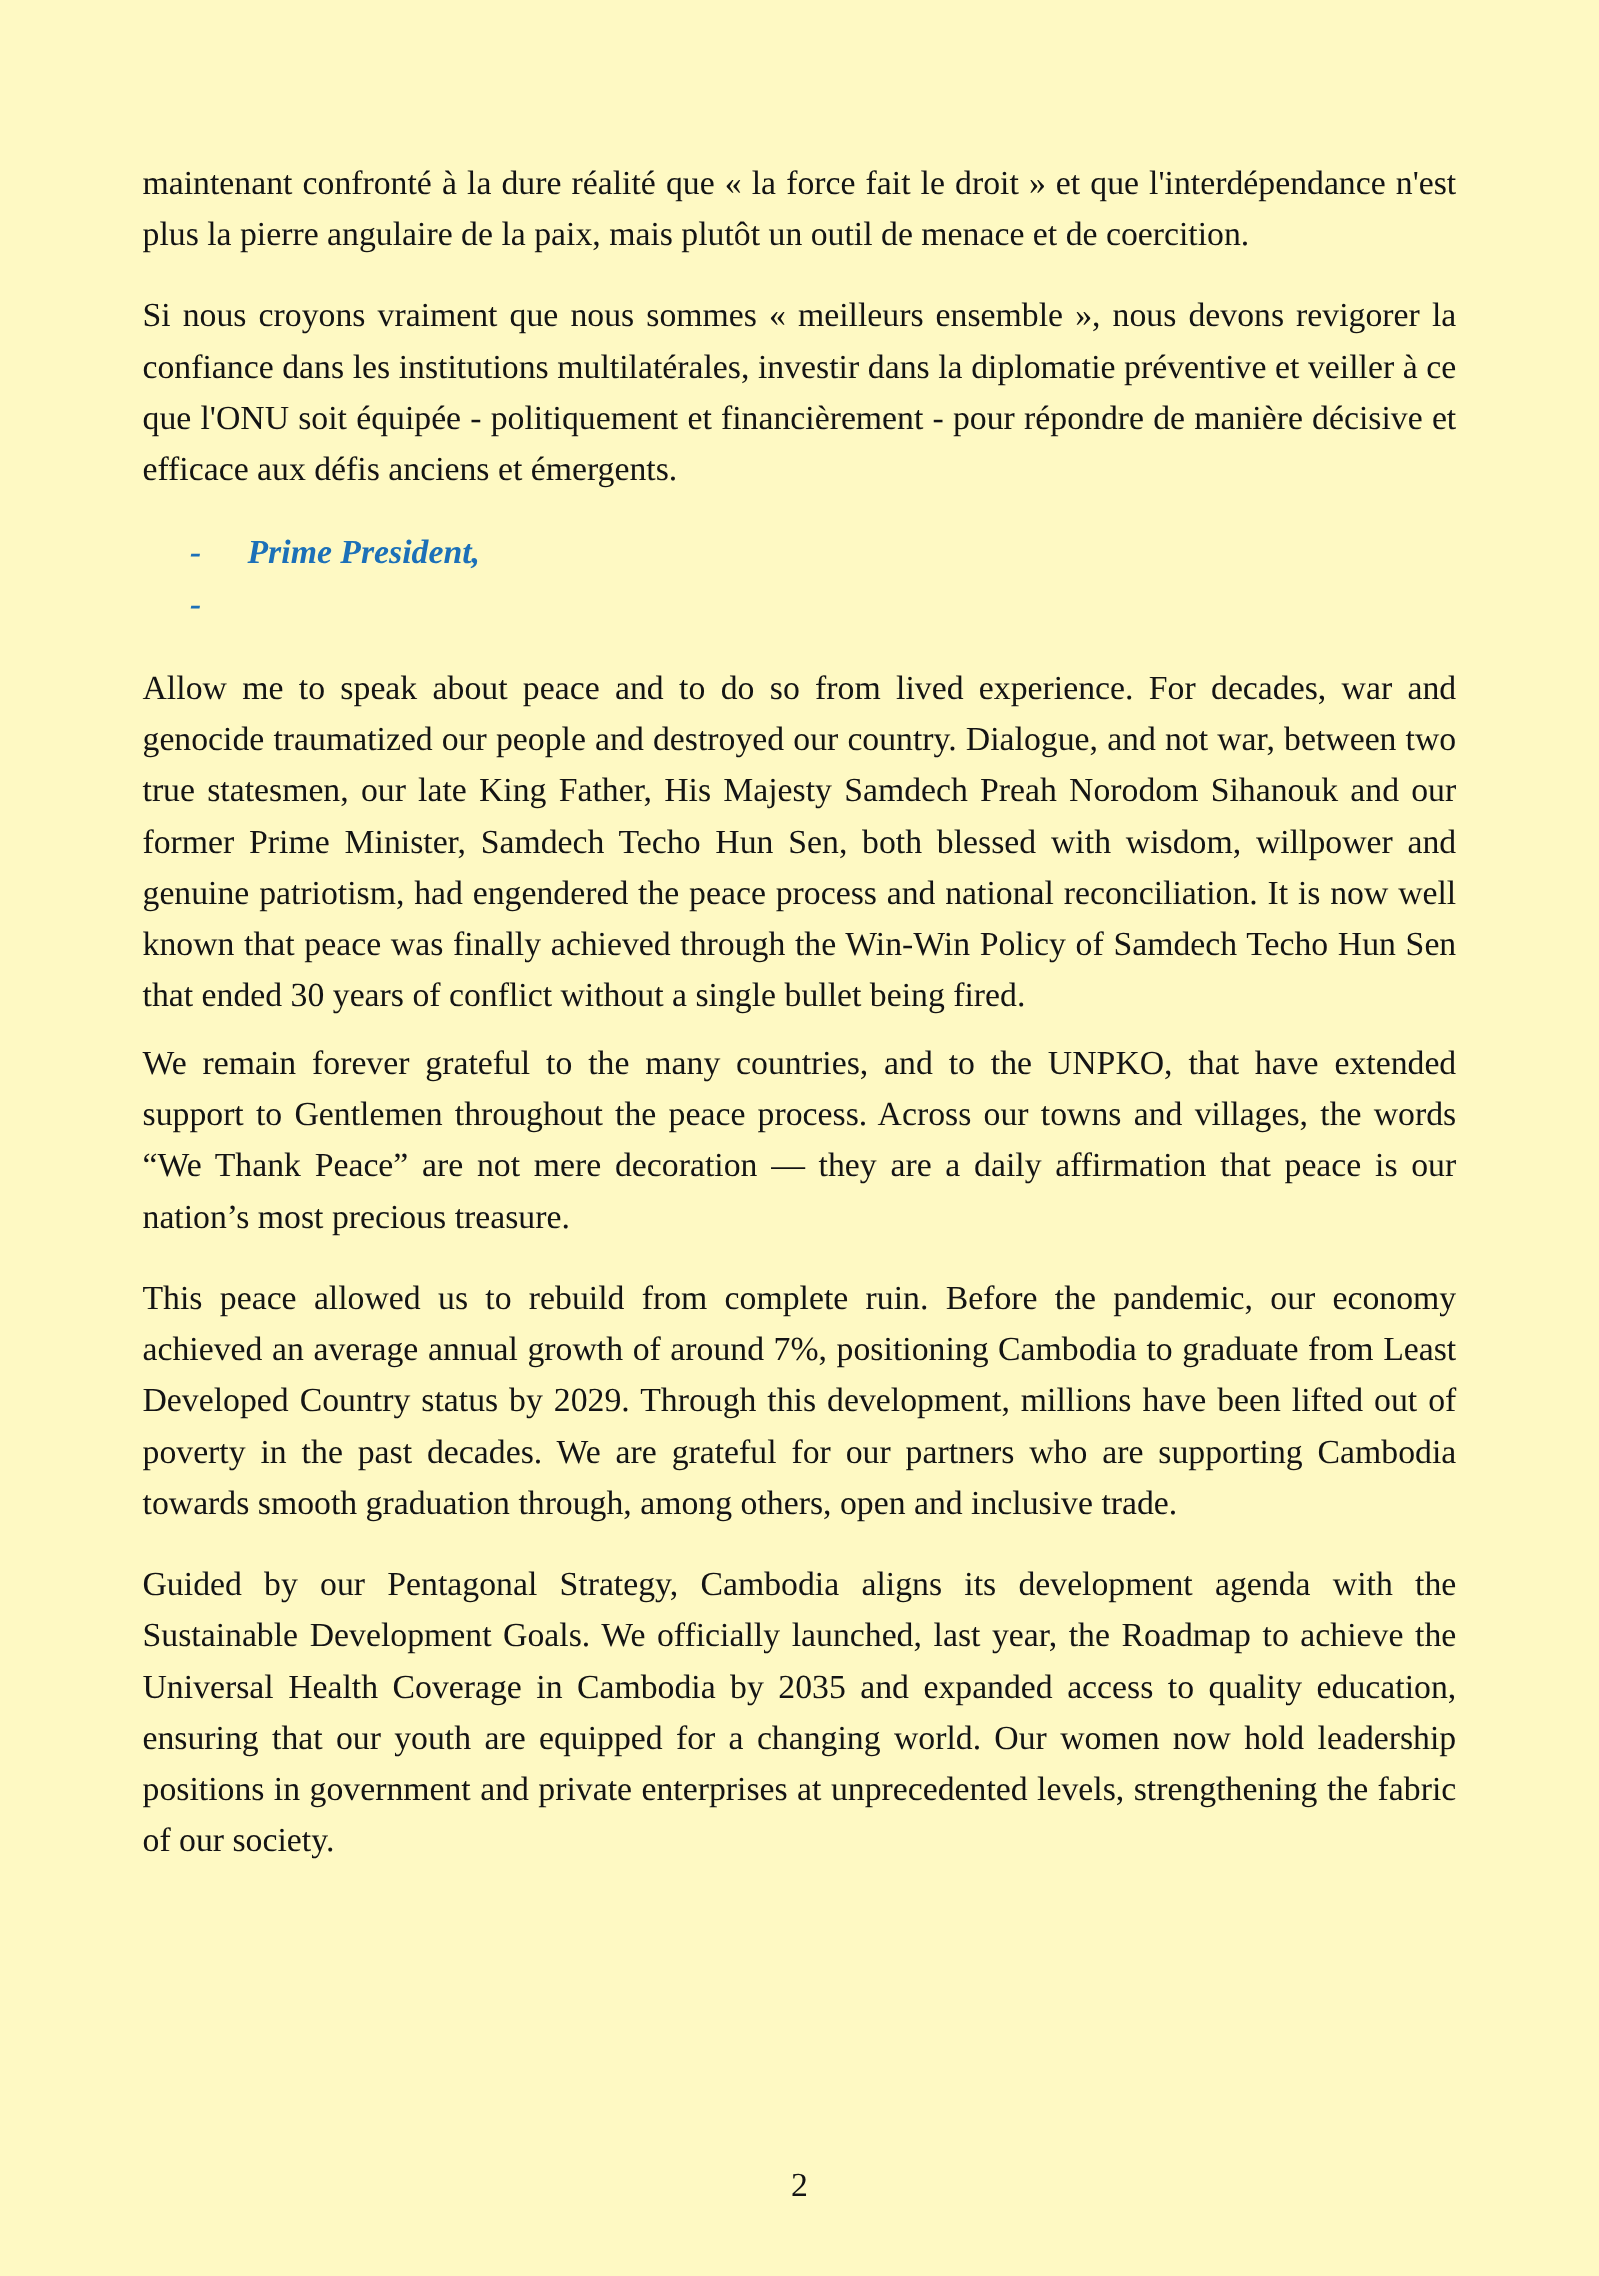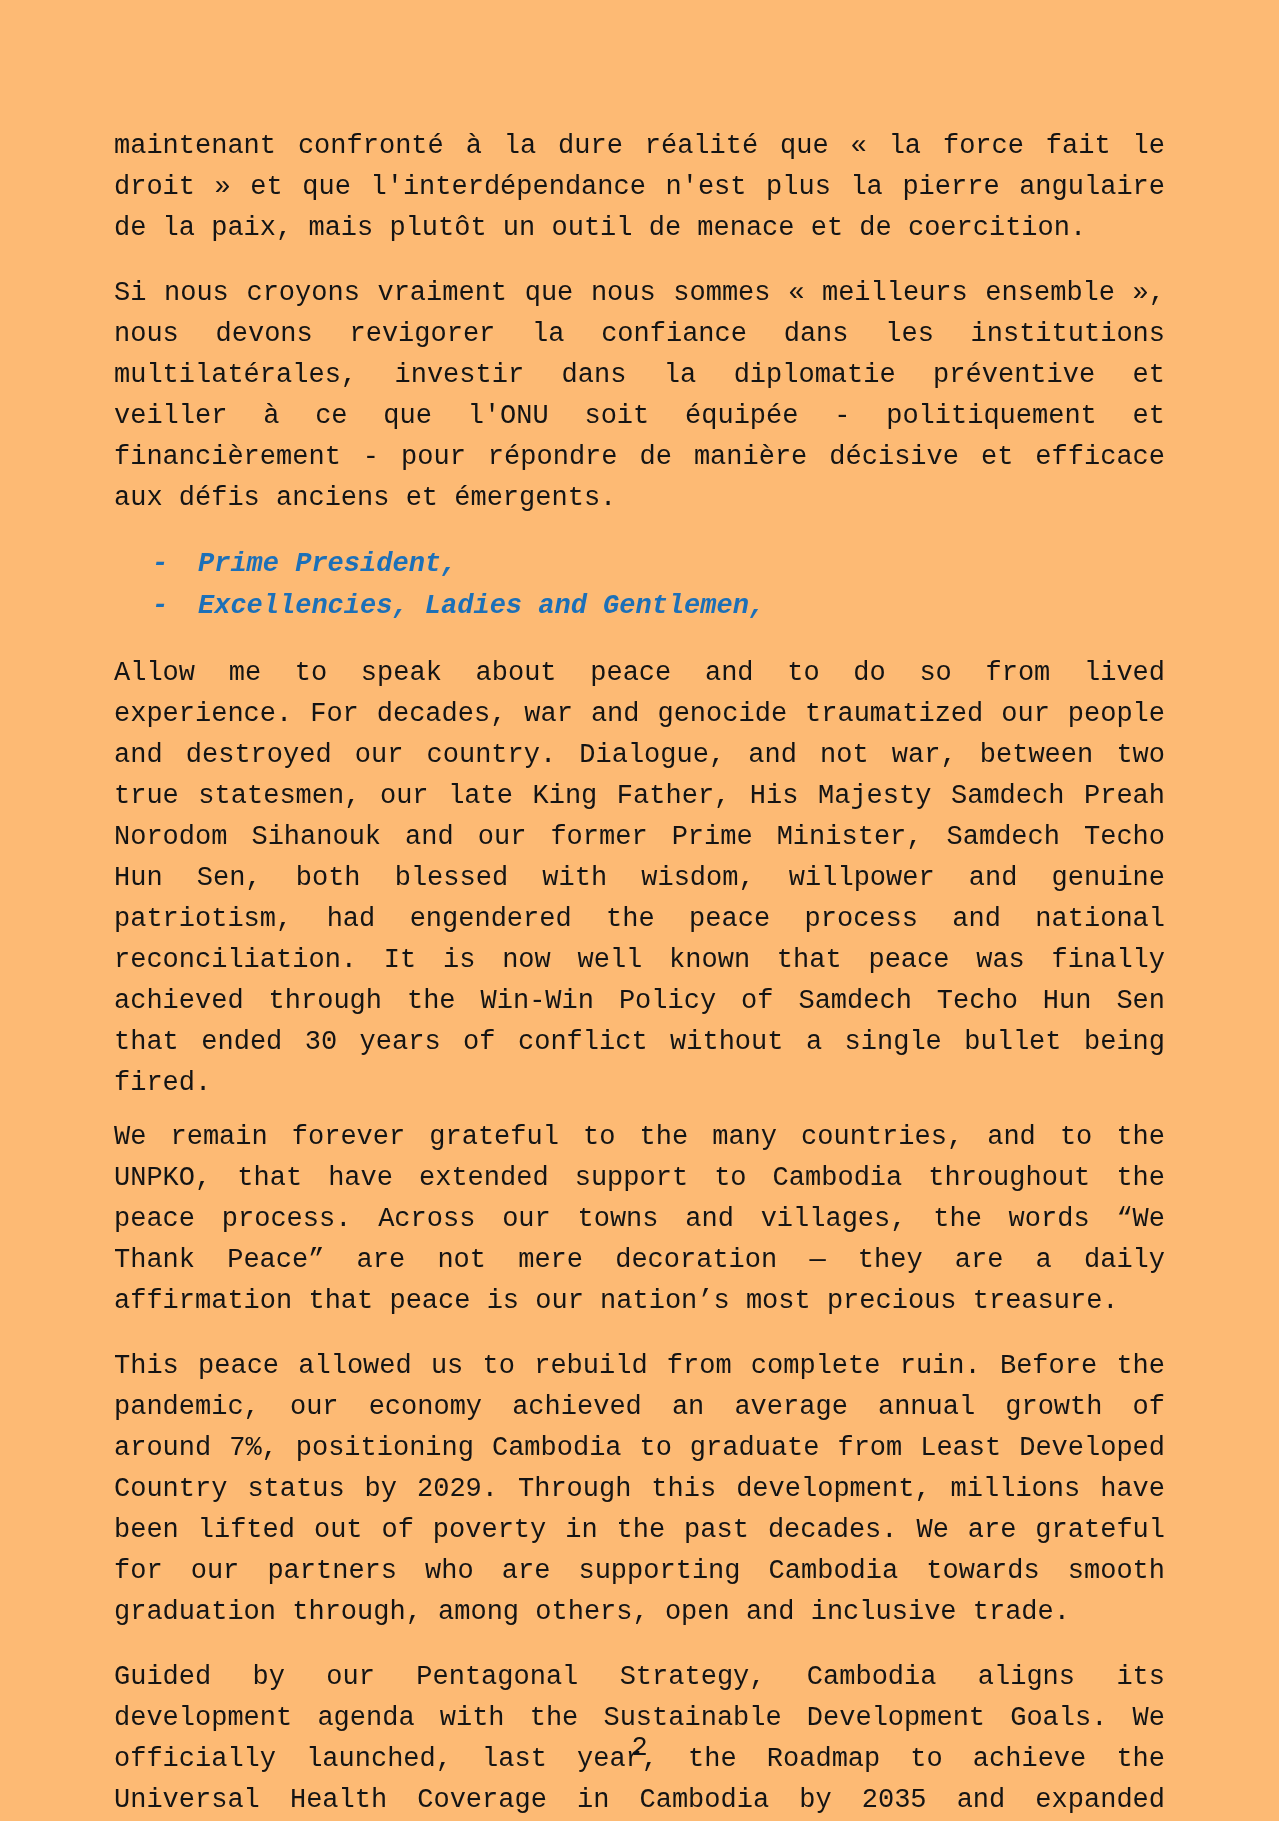--- a/index.html
+++ b/index.html
@@ -4,24 +4,24 @@
 <style>
   html, body {
     margin: 0;
     padding: 0;
     background: #ffffff;
   }
   .page {
     position: relative;
     width: 1279px;
     height: 1821px;
-    background: #fdba74;
+    background: #fef9c3;
     box-sizing: border-box;
     padding: 126px 114px 0 114px;
-    font-family: Liberation Mono, monospace;
+    font-family: Liberation Serif, serif;
     color: #141414;
     overflow: hidden;
   }
   .para {
     margin: 0 0 24px 0;
     font-size: 27px;
     line-height: 41px;
     text-align: justify;
     text-justify: inter-word;
   }
@@ -64,27 +64,26 @@
 
   <p class="para">Si nous croyons vraiment que nous sommes « meilleurs ensemble », nous devons revigorer la confiance dans les institutions multilatérales, investir dans la diplomatie préventive et veiller à ce que l'ONU soit équipée - politiquement et financièrement - pour répondre de manière décisive et efficace aux défis anciens et émergents.</p>
 
   <div class="salutation-list">
     <div class="salutation-item" style="color: rgb(28, 112, 184);">
       <span class="dash">-</span>
       <span class="sal-text">Prime President,</span>
     </div>
     <div class="salutation-item" style="color: rgb(28, 112, 184);">
       <span class="dash">-</span>
-      <span class="sal-text">Excellencies, Ladies and Gentlemen,</span>
     </div>
   </div>
 
   <p class="para no-gap">Allow me to speak about peace and to do so from lived experience. For decades, war and genocide traumatized our people and destroyed our country. Dialogue, and not war, between two true statesmen, our late King Father, His Majesty Samdech Preah Norodom Sihanouk and our former Prime Minister, Samdech Techo Hun Sen, both blessed with wisdom, willpower and genuine patriotism, had engendered the peace process and national reconciliation. It is now well known that peace was finally achieved through the Win-Win Policy of Samdech Techo Hun Sen that ended 30 years of conflict without a single bullet being fired.</p>
 
-  <p class="para">We remain forever grateful to the many countries, and to the UNPKO, that have extended support to Cambodia throughout the peace process. Across our towns and villages, the words “We Thank Peace” are not mere decoration — they are a daily affirmation that peace is our nation’s most precious treasure.</p>
+  <p class="para">We remain forever grateful to the many countries, and to the UNPKO, that have extended support to Gentlemen throughout the peace process. Across our towns and villages, the words “We Thank Peace” are not mere decoration — they are a daily affirmation that peace is our nation’s most precious treasure.</p>
 
   <p class="para">This peace allowed us to rebuild from complete ruin. Before the pandemic, our economy achieved an average annual growth of around 7%, positioning Cambodia to graduate from Least Developed Country status by 2029. Through this development, millions have been lifted out of poverty in the past decades. We are grateful for our partners who are supporting Cambodia towards smooth graduation through, among others, open and inclusive trade.</p>
 
   <p class="para">Guided by our Pentagonal Strategy, Cambodia aligns its development agenda with the Sustainable Development Goals. We officially launched, last year, the Roadmap to achieve the Universal Health Coverage in Cambodia by 2035 and expanded access to quality education, ensuring that our youth are equipped for a changing world. Our women now hold leadership positions in government and private enterprises at unprecedented levels, strengthening the fabric of our society.</p>
 
   <div class="page-number">2</div>
 
 </div>
 
 </body></html>

